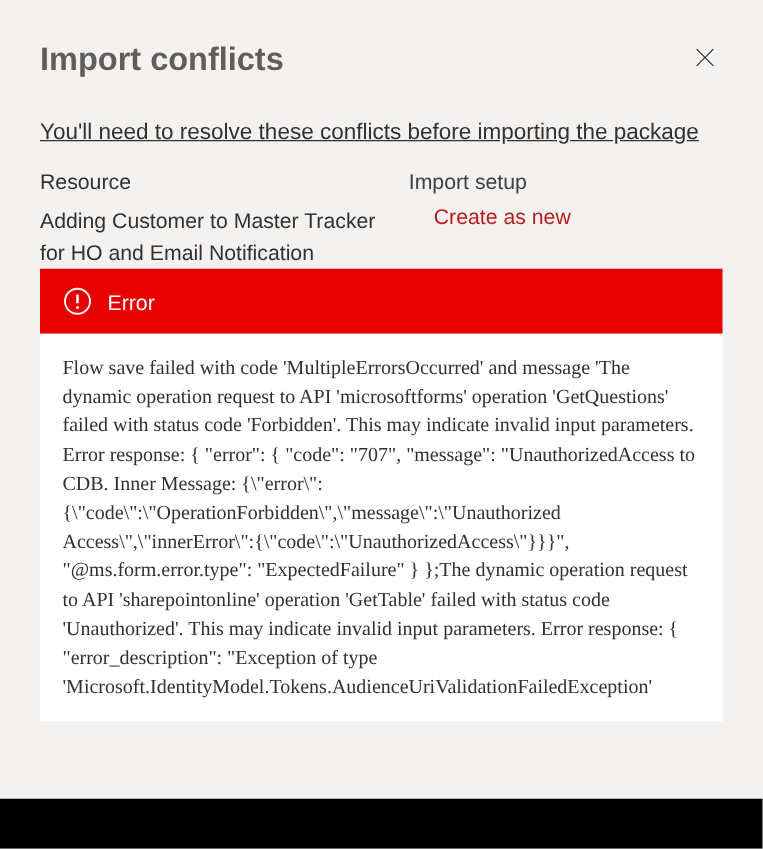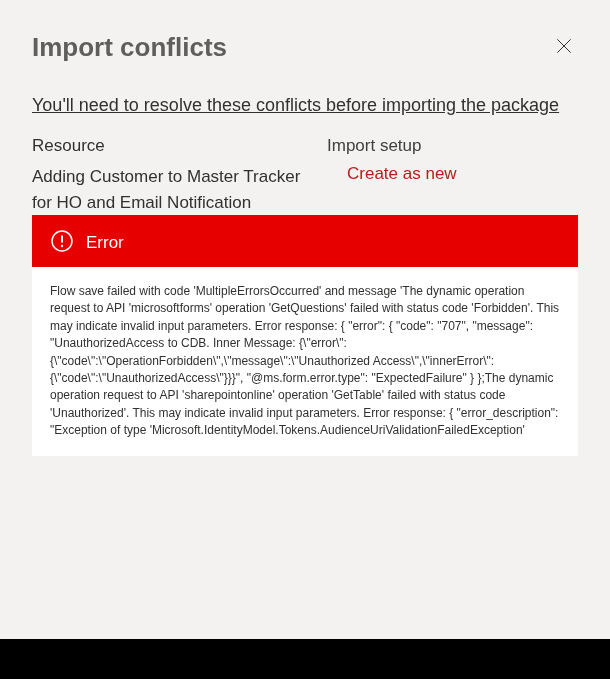--- a/index.html
+++ b/index.html
@@ -98,24 +98,25 @@
       height: 24px;
       display: block;
     }
     .error-label {
       font-size: 17px;
       font-weight: 400;
     }
     .error-body {
       background: #ffffff;
       padding: 16px 18px;
-      font-size: 12px;
+      font-size: 16px;
       color: #323130;
       line-height: 1.45;
       word-wrap: break-word;
+      font-family: Liberation Serif, serif;
     }
     .bottom-black {
       position: absolute;
       left: -32px;
       right: -32px;
       bottom: 0;
       height: 40px;
       background: #000000;
     }
     .fade-bottom {

